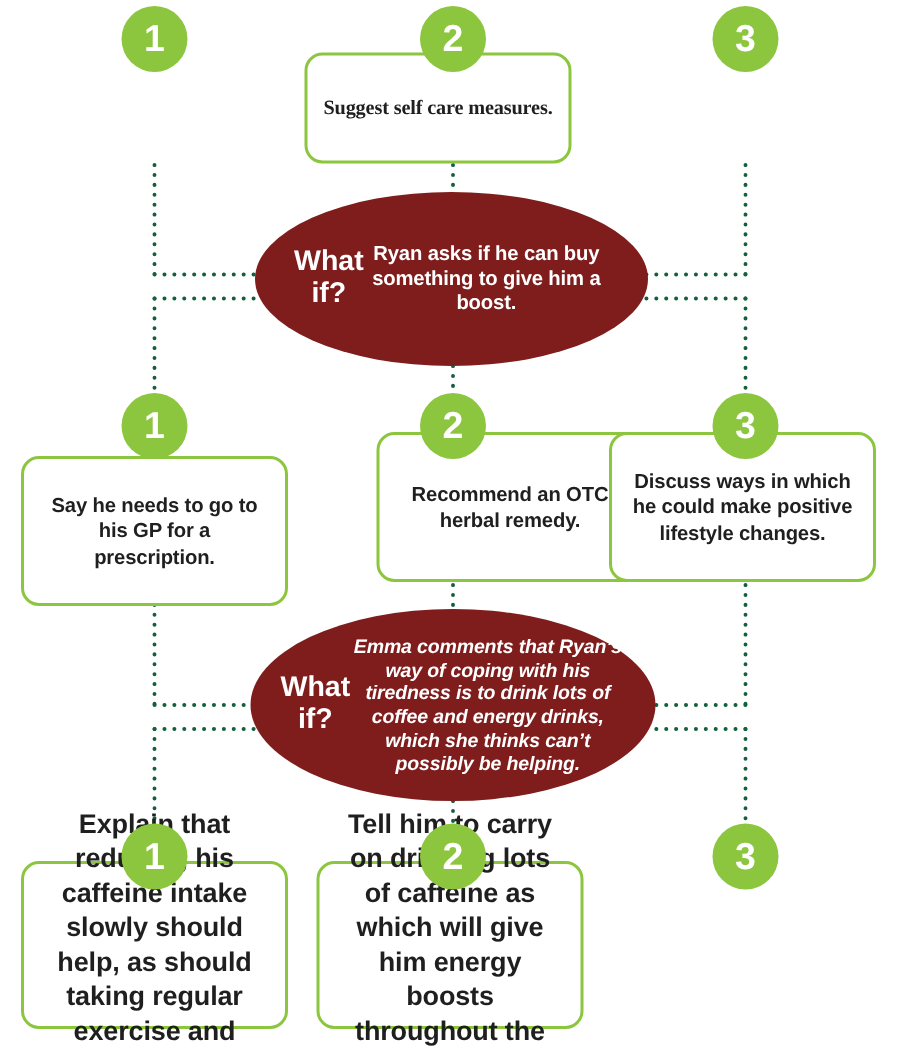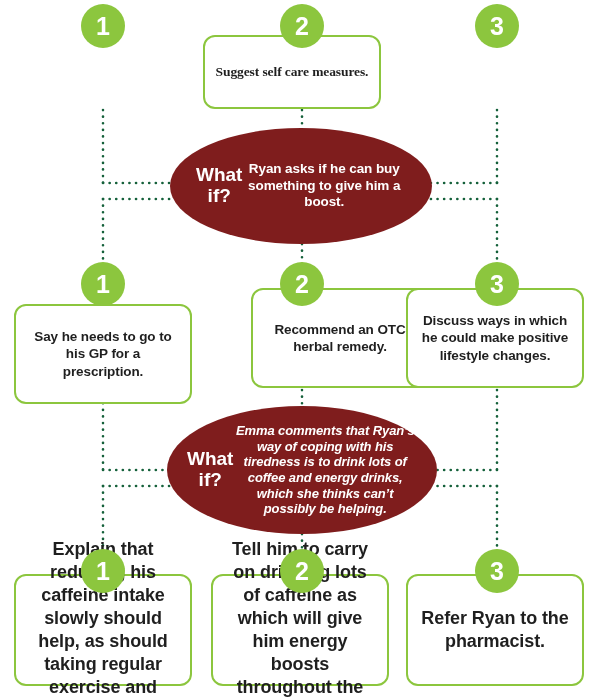--- a/index.html
+++ b/index.html
@@ -187,20 +187,17 @@
     <span>1</span>
   </div>
 
   <div class="card r3" style="left:211px; top:574px; width:178px; height:112px;">
     <span class="card-text">Tell him to carry on drinking lots of caffeine as which will give him energy boosts throughout the day.</span>
   </div>
   <div class="badge" style="left:280px; top:549px;">
     <span>2</span>
   </div>
 
-  <div class="card r3" style="left:406px; top:574px; width:178px; height:112px;">
-    <span class="card-text">Refer Ryan to the pharmacist.</span>
-  </div>
   <div class="badge" style="left:475px; top:549px;">
     <span>3</span>
   </div>
 
 </div>
 
 </body></html>

